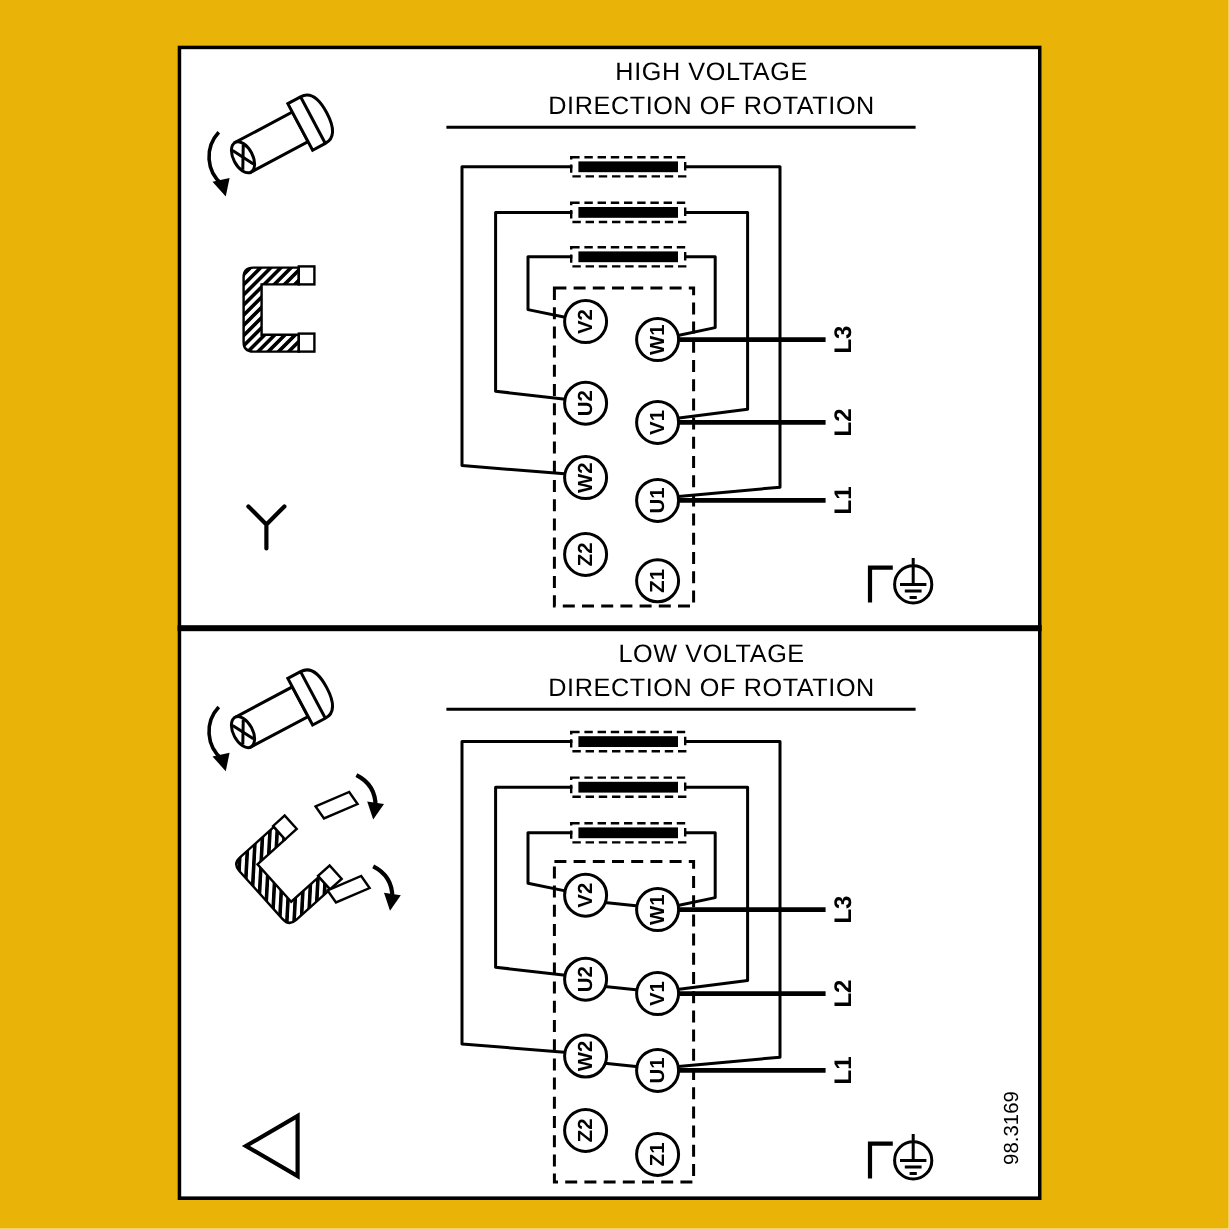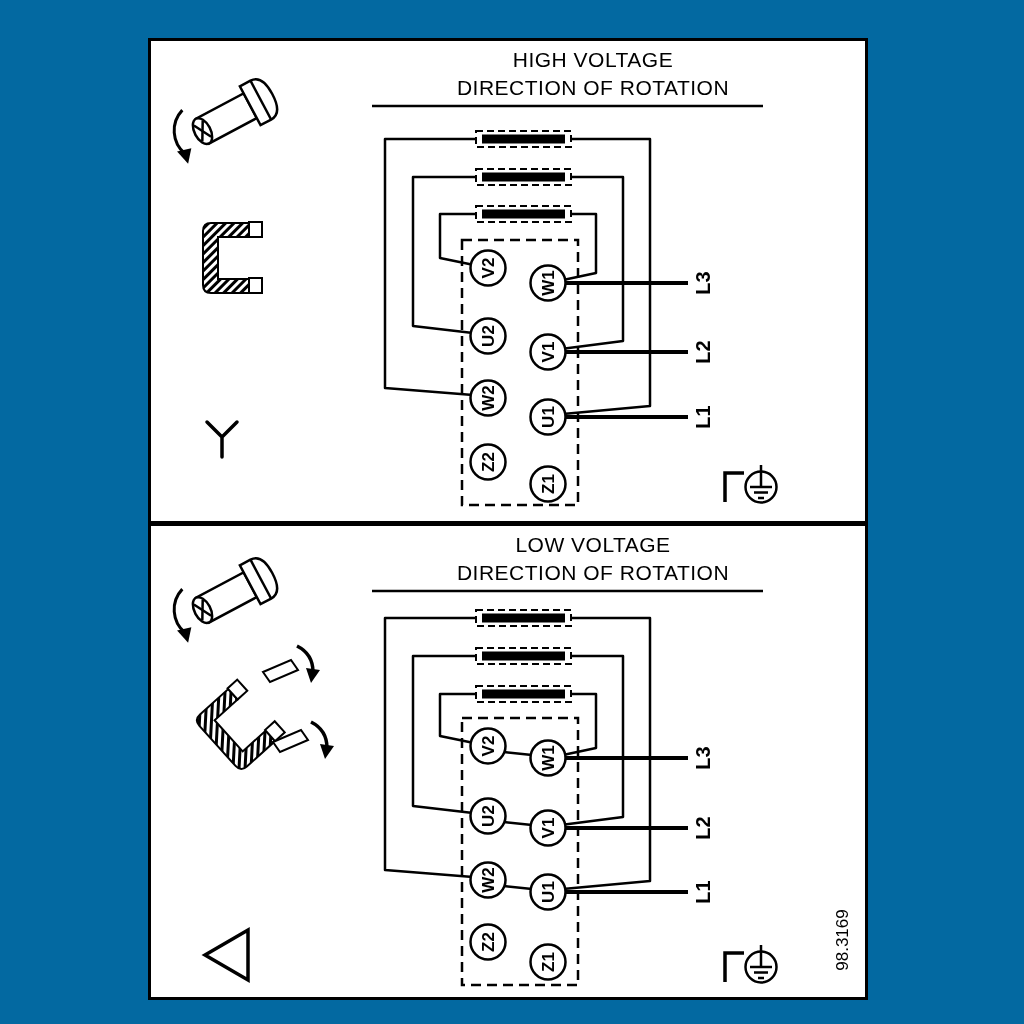--- a/index.html
+++ b/index.html
@@ -1,16 +1,16 @@
 <!DOCTYPE html>
 <html><head>
 <meta charset="utf-8">
 <style>
   html,body{margin:0;padding:0;background:#fff;}
-  .page{position:relative;width:1024px;height:1024px;background:#0369a1;overflow:hidden;
+  .page{position:relative;width:1024px;height:1024px;background:#eab308;overflow:hidden;
         font-family:"Liberation Sans","DejaVu Sans",sans-serif;}
   .frame{position:absolute;left:148px;top:38px;width:720px;height:962px;
          border:3px solid #000;box-sizing:border-box;background:#fff;}
   .divider{position:absolute;left:148px;top:521px;width:720px;height:5px;background:#000;}
   svg{position:absolute;}
   #hv-svg{left:151px;top:41px;}
   #lv-svg{left:151px;top:526px;}
   text{font-family:"Liberation Sans","DejaVu Sans",sans-serif;fill:#000;}
   .title{font-size:21px;letter-spacing:.5px;}
   .terminal-label{font-size:17px;font-weight:bold;}

